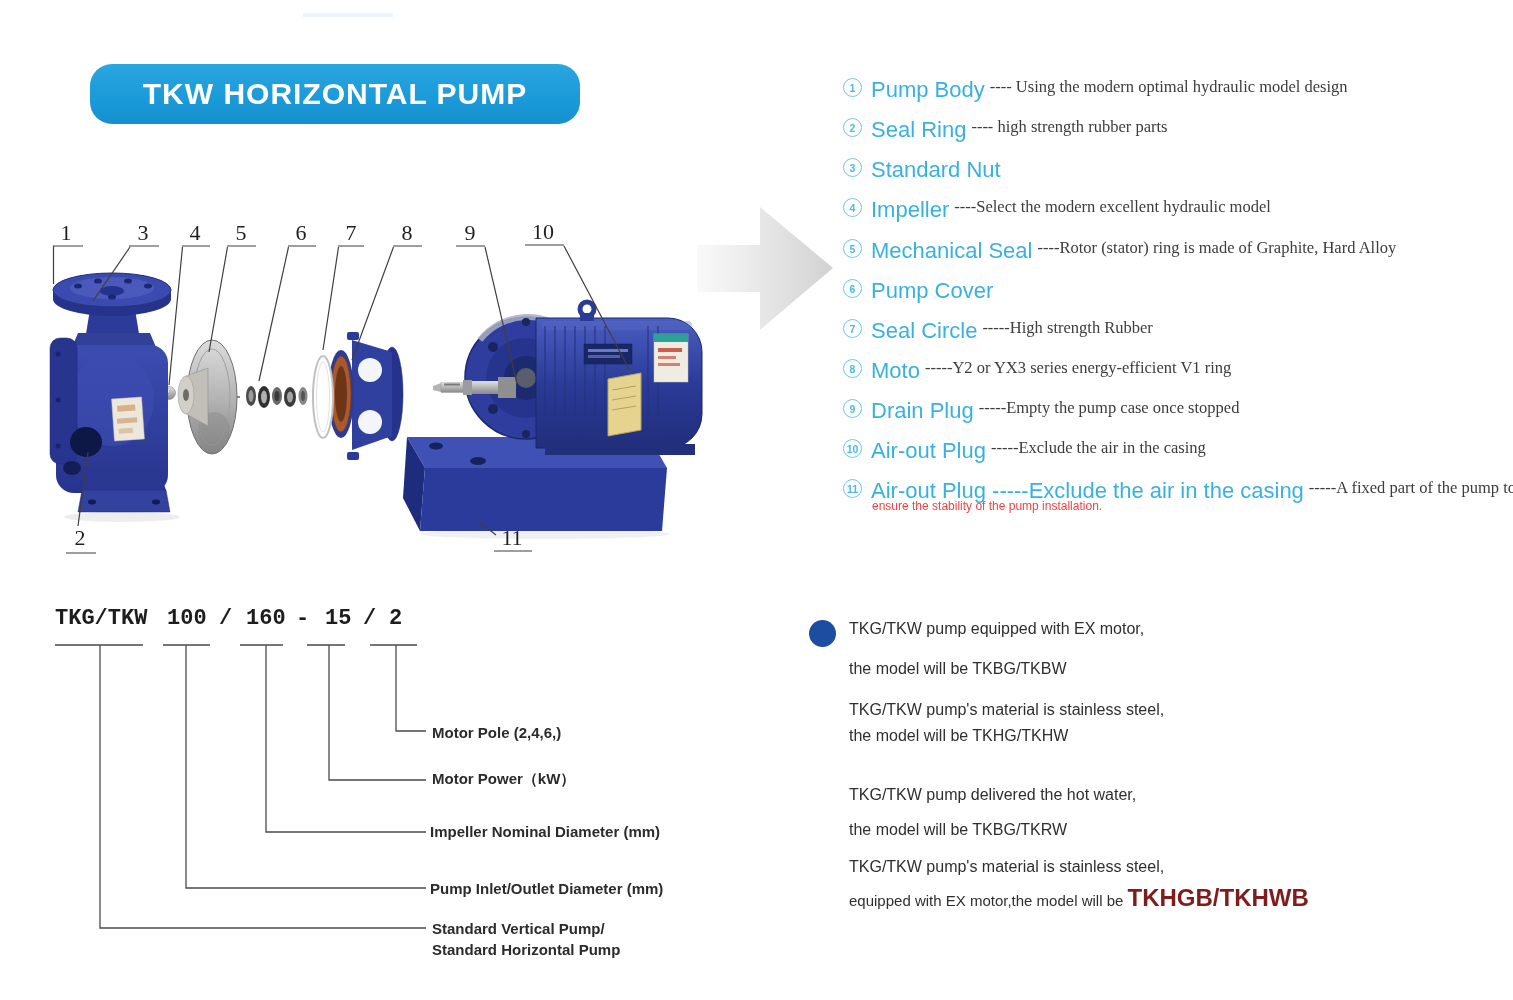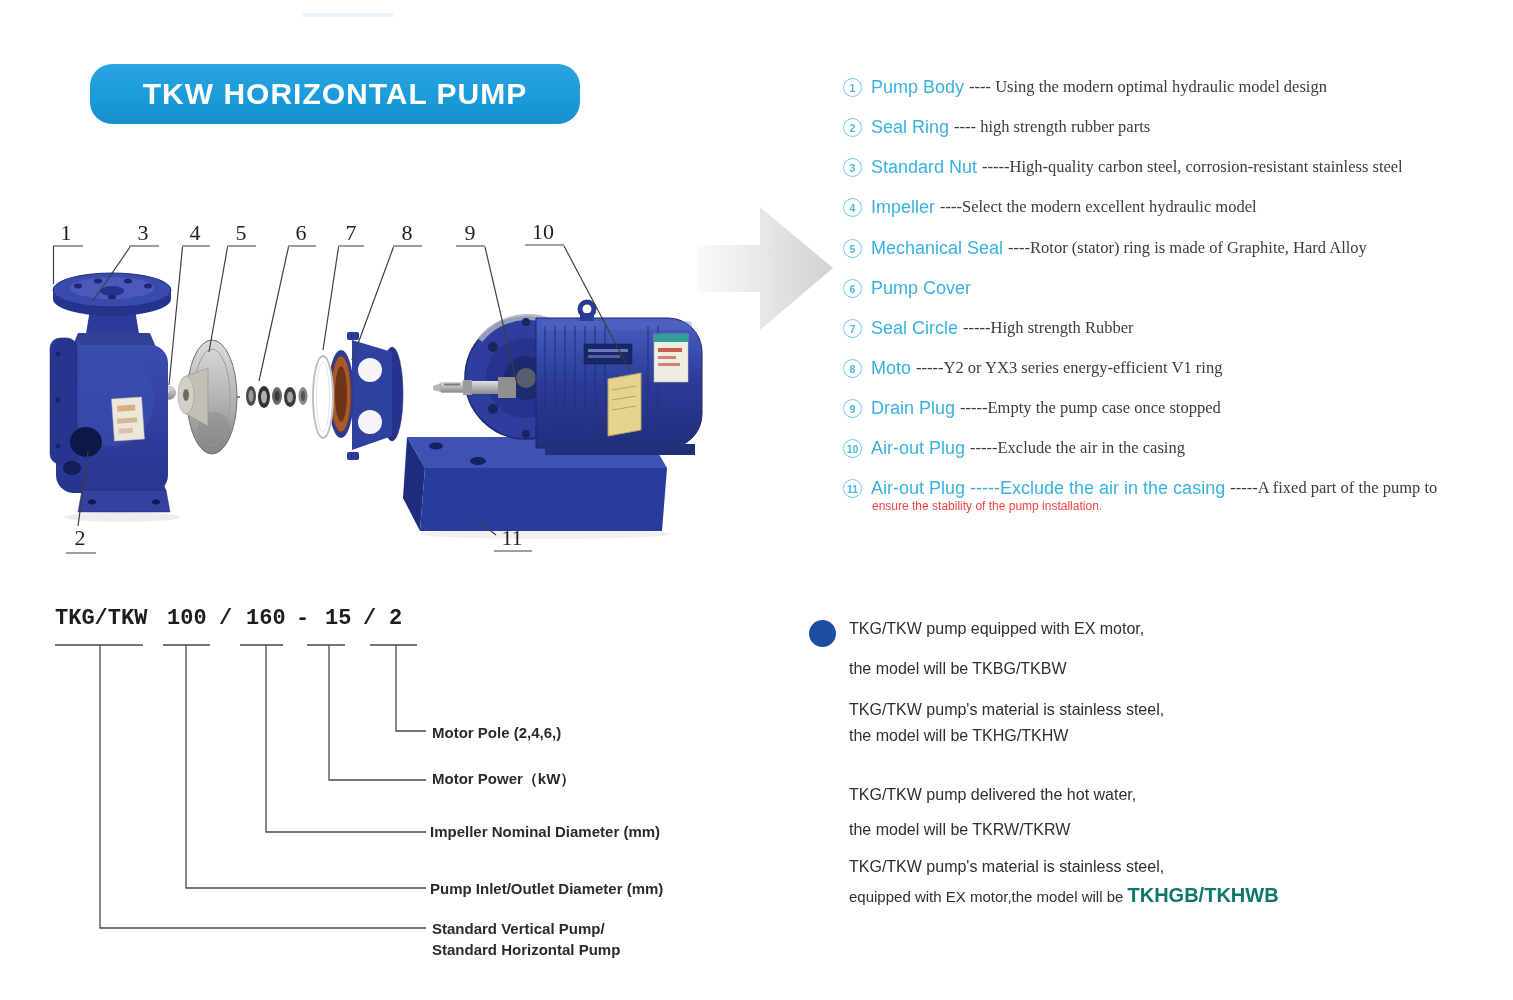--- a/index.html
+++ b/index.html
@@ -8,30 +8,30 @@
   
   .banner{left:90px;top:64px;width:490px;height:60px;border-radius:22px;
           background:linear-gradient(180deg,#2aa6e0 0%,#1b9bd9 55%,#1590cf 100%);
           display:flex;align-items:center;justify-content:center;}
   .banner span{color:#fff;font-size:30px;font-weight:bold;letter-spacing:1px;}
   .topstreak{left:303px;top:13px;width:90px;height:4px;background:#edf5fa;}
   
   .pl-row{left:843px;display:flex;align-items:flex-start;white-space:nowrap;}
   .pl-num{flex:0 0 auto;width:17px;height:17px;margin-top:1px;border:1px solid #6cc8ea;border-radius:50%;
           color:#4cb9e6;font-size:10.5px;font-weight:bold;display:flex;align-items:center;justify-content:center;}
-  .pl-name{color:#39b1e0;font-size:18px;margin-left:9px;}
+  .pl-name{color:#39b1e0;font-size:22px;margin-left:9px;}
   .pl-desc{color:#3c3c3c;font-size:16.5px;margin-left:5px;font-family:Liberation Serif, serif;}
   .pl-cont{color:#ef4444;font-size:12px;}
   
   .mseg{font-size:22px;font-weight:bold;color:#1d1d1d;top:606px;font-family:Liberation Mono, monospace;}
   .mlabel{font-size:15px;font-weight:bold;color:#2b2b2b;white-space:nowrap;}
   
   .note-line{left:849px;font-size:16px;color:#2f2f2f;white-space:nowrap;}
   .bullet{left:809px;top:620px;width:27px;height:27px;border-radius:50%;}
-  .note-model{font-size:20px;font-weight:bold;color:#0f766e;text-align:center;}
+  .note-model{font-size:24px;font-weight:bold;color:#7f1d1d;text-align:center;}
   svg text{font-family:"Liberation Serif",serif;}
 </style>
 </head>
 <body>
 
 <div class="canvas">
 
   <div class="abs topstreak"></div>
 
   <div class="abs banner">
@@ -251,21 +251,20 @@
       <span class="pl-desc">---- Using the modern optimal hydraulic model design</span>
     </div>
     <div class="abs pl-row" style="top:117px">
       <span class="pl-num">2</span>
       <span class="pl-name">Seal Ring</span>
       <span class="pl-desc">---- high strength rubber parts</span>
     </div>
     <div class="abs pl-row" style="top:157px">
       <span class="pl-num">3</span>
       <span class="pl-name">Standard Nut</span>
-      <span class="pl-desc">-----High-quality carbon steel, corrosion-resistant stainless steel</span>
     </div>
     <div class="abs pl-row" style="top:197px">
       <span class="pl-num">4</span>
       <span class="pl-name">Impeller</span>
       <span class="pl-desc">----Select the modern excellent hydraulic model</span>
     </div>
     <div class="abs pl-row" style="top:238px">
       <span class="pl-num">5</span>
       <span class="pl-name">Mechanical Seal</span>
       <span class="pl-desc">----Rotor (stator) ring is made of Graphite, Hard Alloy</span>
@@ -320,20 +319,20 @@
     <div class="abs mlabel" style="left:432px;top:941px">Standard  Horizontal Pump</div>
   </div>
 
   <div>
     <div class="abs bullet" style="background:#1c4da0"></div>
     <div class="abs note-line" style="top:620px">TKG/TKW pump equipped with EX motor,</div>
     <div class="abs note-line" style="top:660px">the model will be TKBG/TKBW</div>
     <div class="abs note-line" style="top:701px">TKG/TKW pump's material is stainless steel,</div>
     <div class="abs note-line" style="top:727px">the model will be TKHG/TKHW</div>
     <div class="abs note-line" style="top:786px">TKG/TKW pump delivered the hot water,</div>
-    <div class="abs note-line" style="top:821px">the model will be TKRW/TKRW</div>
+    <div class="abs note-line" style="top:821px">the model will be TKBG/TKRW</div>
     <div class="abs note-line" style="top:858px">TKG/TKW pump's material is stainless steel,</div>
     <div class="abs note-line" style="top:884px;font-size:15px">
       <span>equipped with EX motor,the model will be </span><span class="note-model">TKHGB/TKHWB</span>
     </div>
   </div>
 
 </div>
 
 </body></html>

